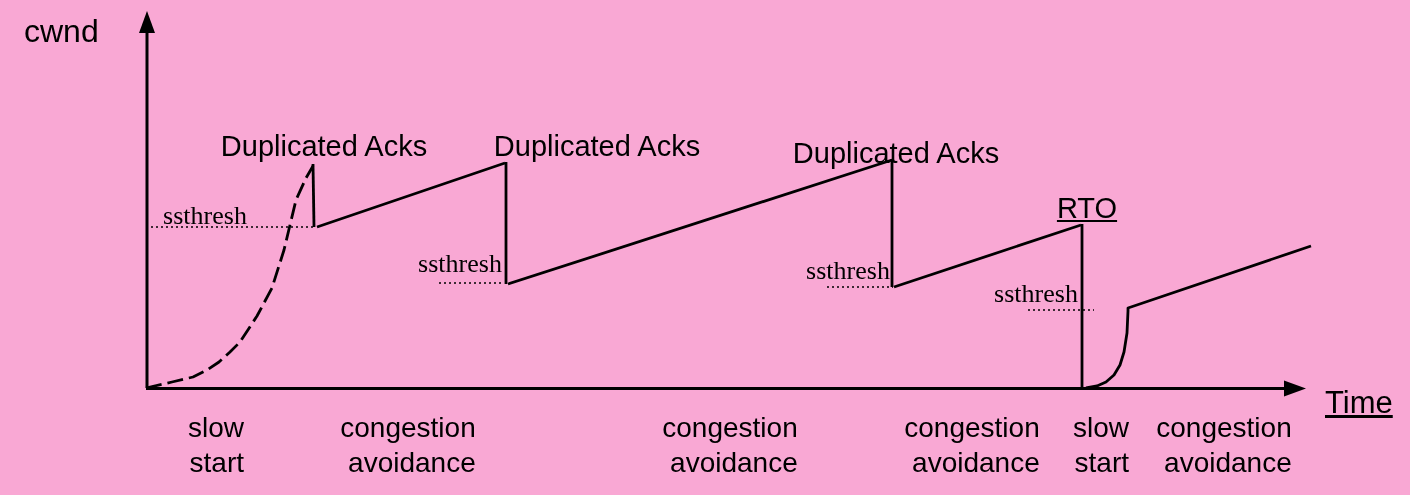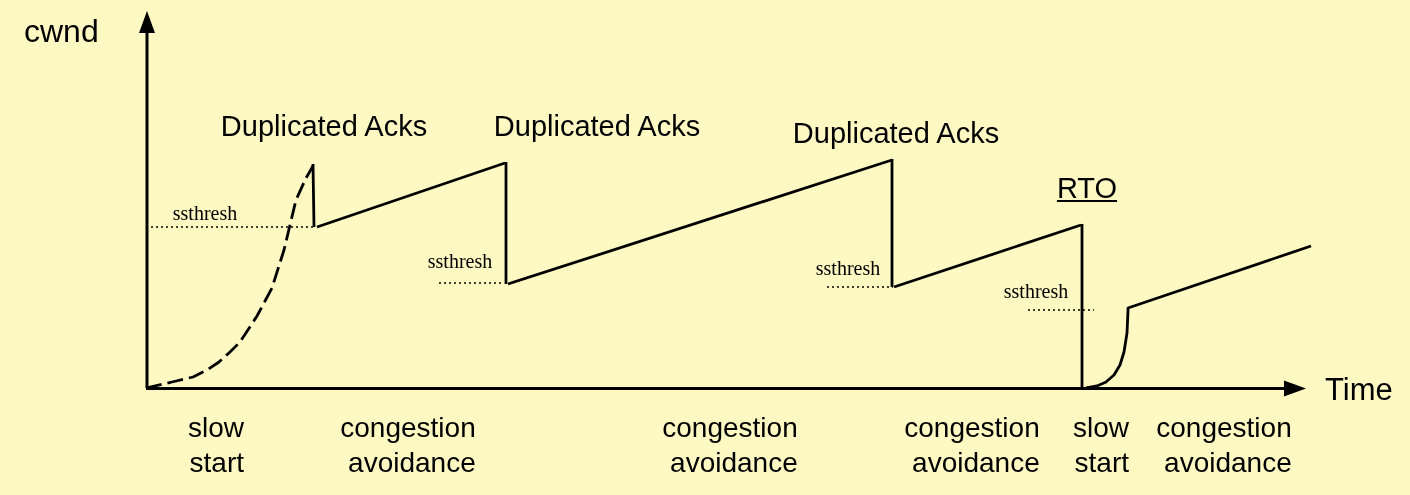--- a/index.html
+++ b/index.html
@@ -1,31 +1,31 @@
 <!DOCTYPE html>
 <html><head>
 <meta charset="utf-8">
 <style>
   html,body{margin:0;padding:0;background:#ffffff;}
   .stage{
     position:relative;
     width:1410px;height:495px;
-    background:#fef9c3;
+    background:#f9a8d4;
     font-family:"Liberation Sans", sans-serif;
     color:#000000;
     overflow:hidden;
   }
   .stage svg{position:absolute;left:0;top:0;}
   .label{position:absolute;white-space:nowrap;line-height:1;}
   .y-axis-label{font-size:32px;}
   .x-axis-label{font-size:31px;}
-  .evt{font-size:29px;transform:translateX(-50%);}
+  .evt{font-size:29px;transform:translateX(-50%);margin-top:20px;}
   .ss{
     font-family:"Liberation Serif", serif;
-    font-size:20px;
+    font-size:26px;
     transform:translateX(-50%);
   }
   .phase{
     position:absolute;top:410px;
     transform:translateX(-50%);
     text-align:right;
     font-size:28px;line-height:35px;
     white-space:nowrap;
   }
 </style>
@@ -55,21 +55,21 @@
         <polyline points="508,284 892,160" fill="none" stroke="#000000" stroke-width="2.8" stroke-linecap="butt" stroke-linejoin="round"></polyline>
         <polyline points="892,159 892,287" fill="none" stroke="#000000" stroke-width="2.8" stroke-linecap="butt" stroke-linejoin="round"></polyline>
         <polyline points="894,287 1081,225" fill="none" stroke="#000000" stroke-width="2.8" stroke-linecap="butt" stroke-linejoin="round"></polyline>
         <polyline points="1082,224 1082,388" fill="none" stroke="#000000" stroke-width="2.8" stroke-linecap="butt" stroke-linejoin="round"></polyline>
         <polyline points="1086,388 1097,386 1106,382 1114,375 1120,365 1124,352 1127,333 1128,311" fill="none" stroke="#000000" stroke-width="2.8" stroke-linecap="butt" stroke-linejoin="round"></polyline>
         <polyline points="1128,311 1128,308 1311,246" fill="none" stroke="#000000" stroke-width="2.8" stroke-linecap="butt" stroke-linejoin="round"></polyline>
       </g>
   </svg>
 
   <div class="label y-axis-label" style="left:24px;top:15px;">cwnd</div>
-  <div class="label x-axis-label" style="left:1325px;top:374px;">Time</div>
+  <div class="label x-axis-label" style="left:1325px;top:387px;text-decoration:underline;">Time</div>
 
   <div class="label evt" style="left:324px;top:112px;">Duplicated Acks</div>
   <div class="label evt" style="left:597px;top:112px;">Duplicated Acks</div>
   <div class="label evt" style="left:896px;top:119px;">Duplicated Acks</div>
   <div class="label evt" style="left:1087px;top:174px;text-decoration:underline;">RTO</div>
 
   <div class="label ss" style="left:205px;top:203px;">ssthresh</div>
   <div class="label ss" style="left:460px;top:251px;">ssthresh</div>
   <div class="label ss" style="left:848px;top:258px;">ssthresh</div>
   <div class="label ss" style="left:1036px;top:281px;">ssthresh</div>

